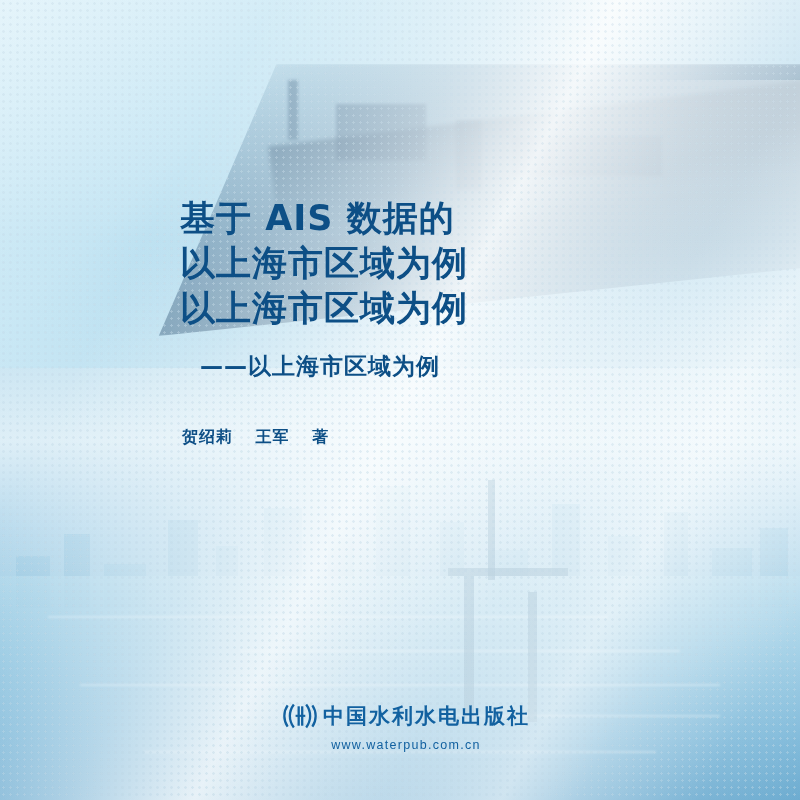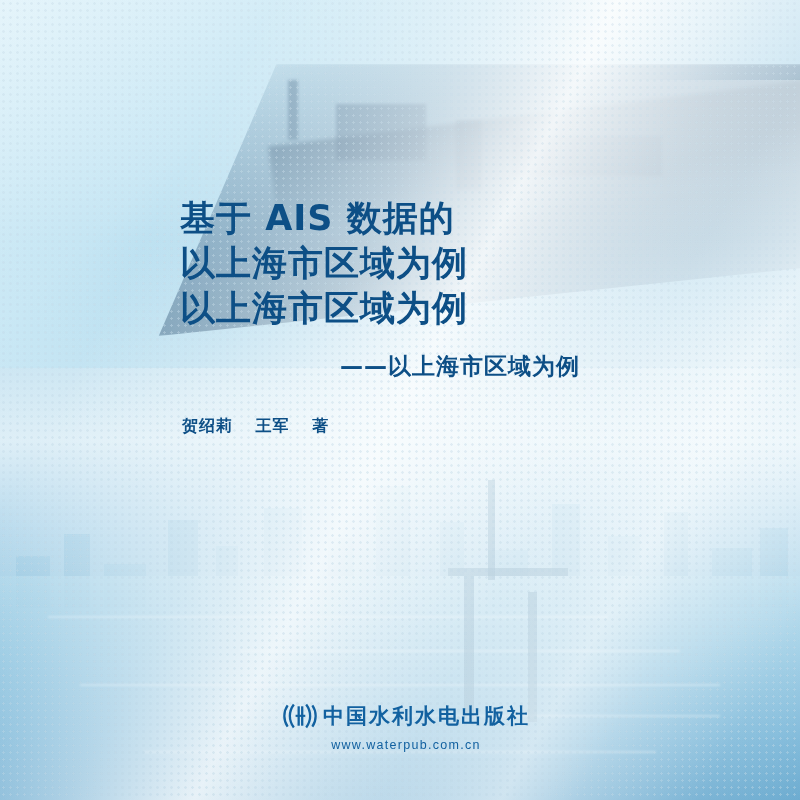--- a/index.html
+++ b/index.html
@@ -182,26 +182,25 @@
   .subtitle {
     margin-top: 20px;
     margin-left: 20px;
     font-family: "DejaVu Sans", "Liberation Sans", sans-serif;
     font-weight: bold;
     font-size: 23px;
     line-height: 30px;
     color: #0d4f86;
     letter-spacing: 1px;
     white-space: nowrap;
-    text-align: center;
   }
   .authors {
     position: absolute;
     left: 170px;
-    top: 416px;
+    top: 427px;
     font-family: "DejaVu Sans", "Liberation Sans", sans-serif;
     font-size: 16px;
     font-weight: bold;
     color: #0d4f86;
     letter-spacing: 1px;
   }
   .authors span { margin-right: 16px; }
 
   
   .publisher {

